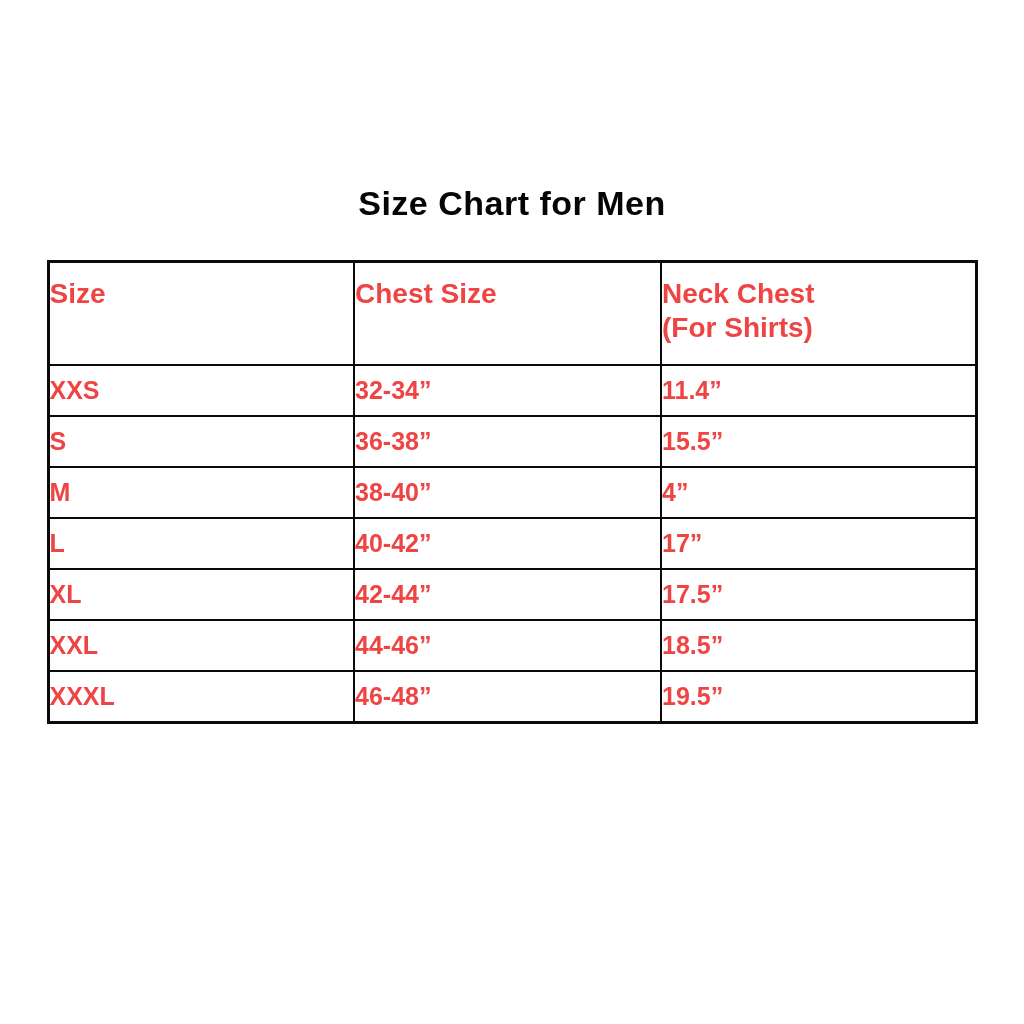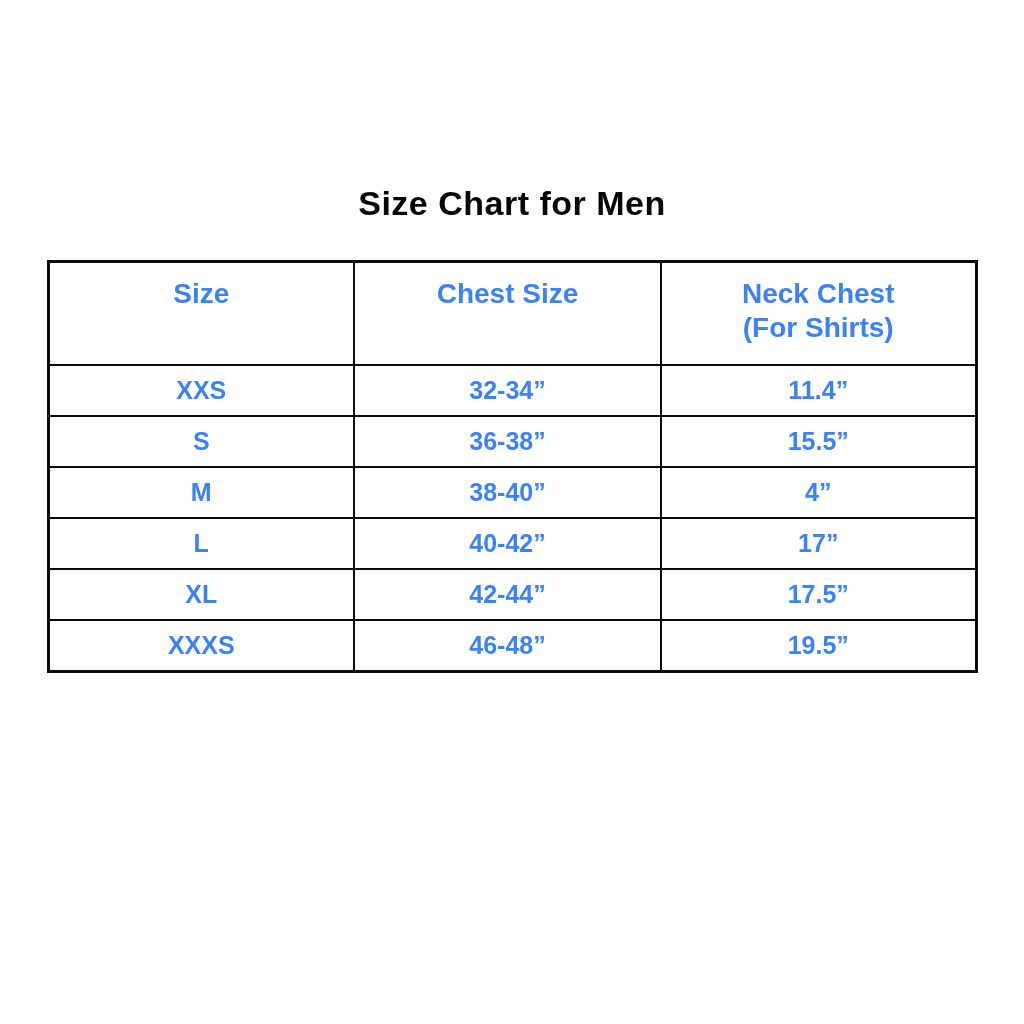--- a/index.html
+++ b/index.html
@@ -30,23 +30,23 @@
     margin: 37px auto 0 auto;
     border: 3px solid #0a0a0a;
     background: #ffffff;
   }
   table.size-chart col.c1 { width: 306px; }
   table.size-chart col.c2 { width: 307px; }
   table.size-chart col.c3 { width: 315px; }
   table.size-chart th,
   table.size-chart td {
     border: 2px solid #0a0a0a;
-    text-align: center;
+    text-align: left;
     font-weight: bold;
-    color: #3b82f6;
+    color: #ef4444;
     padding: 0;
   }
   table.size-chart thead th {
     height: 87px;
     vertical-align: top;
     padding-top: 14px;
     font-size: 28px;
     line-height: 1.22;
   }
   table.size-chart tbody td {
@@ -96,18 +96,23 @@
       <td>L</td>
       <td>40-42”</td>
       <td>17”</td>
     </tr>
     <tr>
       <td>XL</td>
       <td>42-44”</td>
       <td>17.5”</td>
     </tr>
     <tr>
-      <td>XXXS</td>
+      <td>XXL</td>
+      <td>44-46”</td>
+      <td>18.5”</td>
+    </tr>
+    <tr>
+      <td>XXXL</td>
       <td>46-48”</td>
       <td>19.5”</td>
     </tr>
   </tbody>
 </table>
 
 </body></html>

